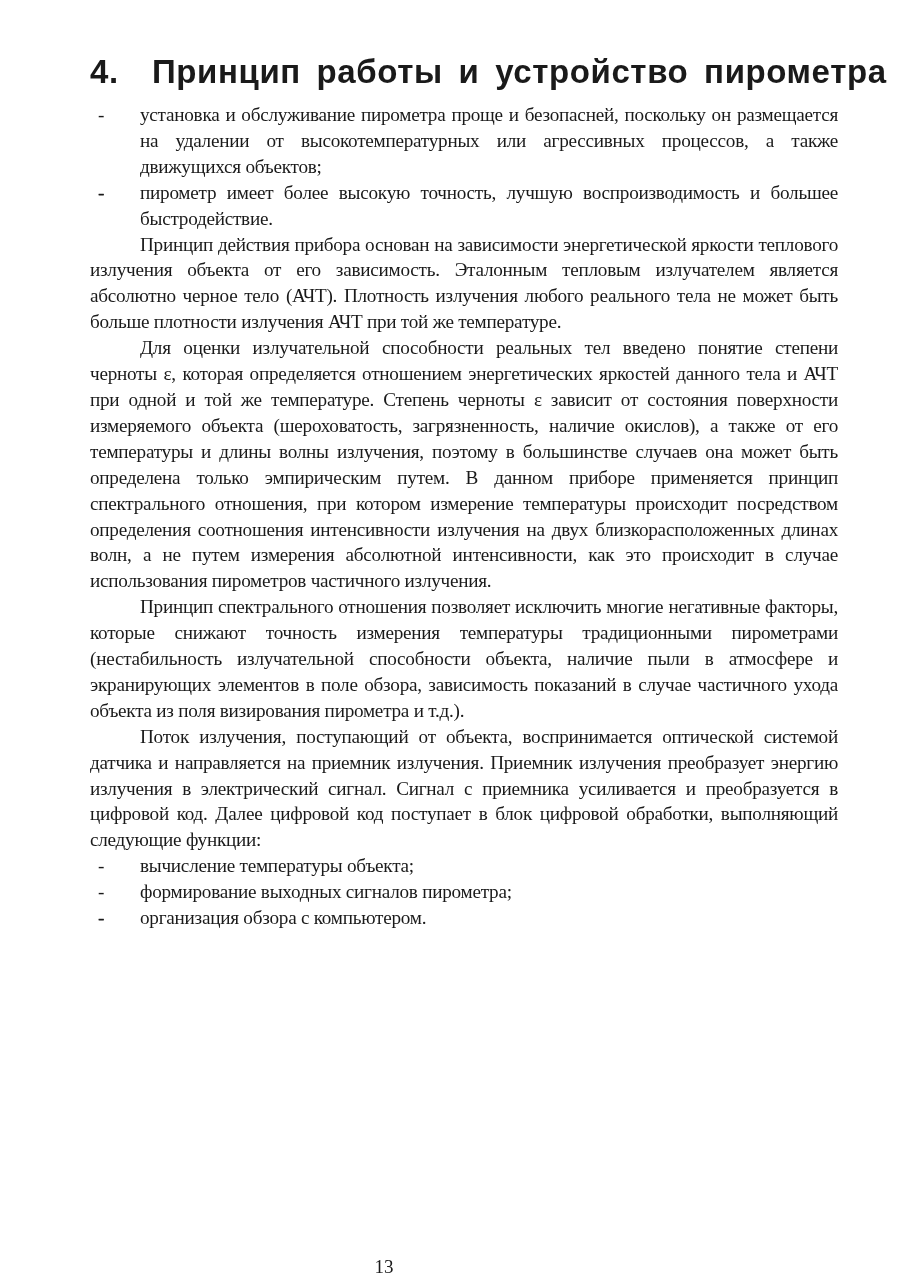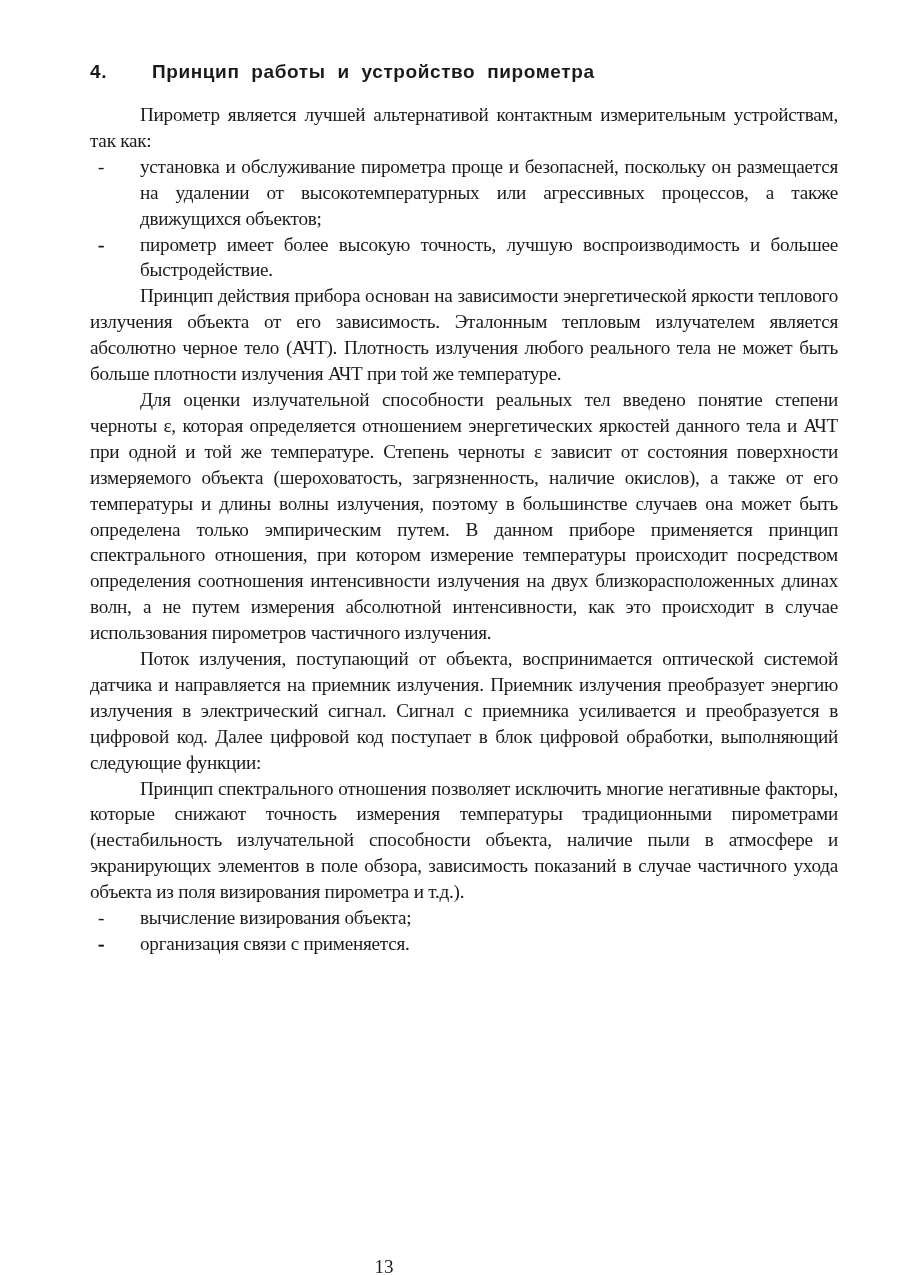--- a/index.html
+++ b/index.html
@@ -1,19 +1,19 @@
 <!DOCTYPE html>
 <html><head>
 <meta charset="utf-8">
 <style>
   html, body { margin: 0; padding: 0; background: #ffffff; }
   body { width: 900px; height: 1275px; position: relative; overflow: hidden; color: #1a1a1a; }
   .page { position: absolute; left: 90px; top: 52px; width: 748px; }
   .title {
-    font-family: "Liberation Sans", sans-serif; font-weight: bold; font-size: 19px;
+    font-family: "Liberation Sans", sans-serif; font-weight: bold; font-size: 33px;
     letter-spacing: 0.6px; word-spacing: 6px; margin: 0 0 10px 0; line-height: 40px; white-space: nowrap;
   }
   .title .num { display: inline-block; width: 62px; }
   .body {
     font-family: "Liberation Serif", serif; font-size: 19.2px; line-height: 25.9px; text-align: justify;
     letter-spacing: -0.25px;
   }
   .para { margin: 0; text-indent: 50px; }
   ul.dash { list-style: none; margin: 0; padding: 0; }
   ul.dash li { position: relative; padding-left: 50px; }
@@ -23,35 +23,34 @@
     font-family: "Liberation Serif", serif; font-size: 19px;
   }
 </style>
 </head>
 <body>
 
 <div class="page">
   <h1 class="title"><span class="num">4.</span><span>Принцип работы и устройство пирометра</span></h1>
 
   <div class="body">
-    <p class="para">Пирометр является лучшей альтернативой контактным измерительным устройствам, так как:</p>
 
     <ul class="dash">
       <li><span class="bullet">-</span><span>установка и обслуживание пирометра проще и безопасней, поскольку он размещается на удалении от высокотемпературных или агрессивных процессов, а также движущихся объектов;</span></li>
       <li><span class="bullet">-</span></li>
       <li><span class="bullet">-</span><span>пирометр имеет более высокую точность, лучшую воспроизводимость и большее быстродействие.</span></li>
     </ul>
 
     <p class="para">Принцип действия прибора основан на зависимости энергетической яркости теплового излучения объекта от его зависимость. Эталонным тепловым излучателем является абсолютно черное тело (АЧТ). Плотность излучения любого реального тела не может быть больше плотности излучения АЧТ при той же температуре.</p>
     <p class="para">Для оценки излучательной способности реальных тел введено понятие степени черноты ε, которая определяется отношением энергетических яркостей данного тела и АЧТ при одной и той же температуре. Степень черноты ε зависит от состояния поверхности измеряемого объекта (шероховатость, загрязненность, наличие окислов), а также от его температуры и длины волны излучения, поэтому в большинстве случаев она может быть определена только эмпирическим путем. В данном приборе применяется принцип спектрального отношения, при котором измерение температуры происходит посредством определения соотношения интенсивности излучения на двух близкорасположенных длинах волн, а не путем измерения абсолютной интенсивности, как это происходит в случае использования пирометров частичного излучения.</p>
+    <p class="para">Принцип спектрального отношения позволяет исключить многие негативные факторы, которые снижают точность измерения температуры традиционными пирометрами (нестабильность излучательной способности объекта, наличие пыли в атмосфере и экранирующих элементов в поле обзора, зависимость показаний в случае частичного ухода объекта из поля визирования пирометра и т.д.).</p>
     <p class="para">Поток излучения, поступающий от объекта, воспринимается оптической системой датчика и направляется на приемник излучения. Приемник излучения преобразует энергию излучения в электрический сигнал. Сигнал с приемника усиливается и преобразуется в цифровой код. Далее цифровой код поступает в блок цифровой обработки, выполняющий следующие функции:</p>
-    <p class="para">Принцип спектрального отношения позволяет исключить многие негативные факторы, которые снижают точность измерения температуры традиционными пирометрами (нестабильность излучательной способности объекта, наличие пыли в атмосфере и экранирующих элементов в поле обзора, зависимость показаний в случае частичного ухода объекта из поля визирования пирометра и т.д.).</p>
 
     <ul class="dash">
-      <li><span class="bullet">-</span><span>вычисление визирования объекта;</span></li>
+      <li><span class="bullet">-</span><span>вычисление температуры объекта;</span></li>
+      <li><span class="bullet">-</span><span>формирование выходных сигналов пирометра;</span></li>
       <li><span class="bullet">-</span></li>
-      <li><span class="bullet">-</span></li>
-      <li><span class="bullet">-</span><span>организация связи с применяется.</span></li>
+      <li><span class="bullet">-</span><span>организация обзора с компьютером.</span></li>
     </ul>
   </div>
 </div>
 
 <div class="page-number">13</div>
 
 </body></html>

